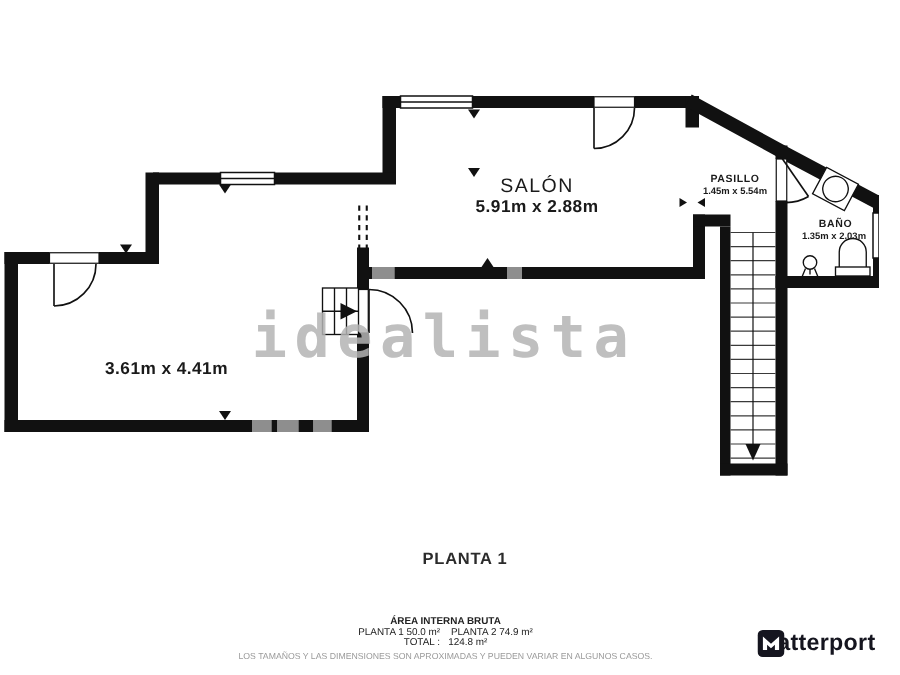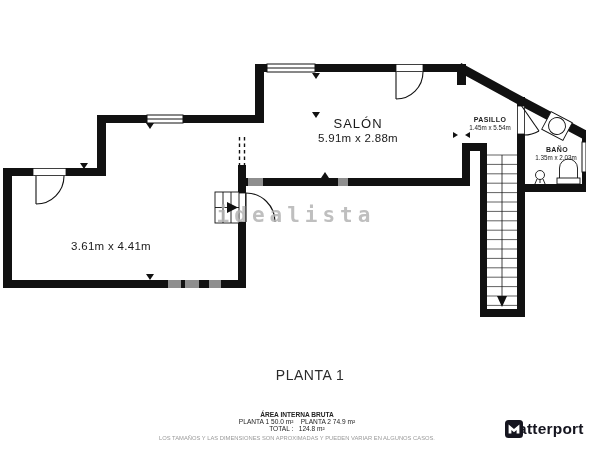--- a/index.html
+++ b/index.html
@@ -1,28 +1,28 @@
 <!DOCTYPE html>
 <html><head>
 <meta charset="utf-8">
 <style>
   html,body{margin:0;padding:0;background:#fff;}
   body{width:600px;height:450px;overflow:hidden;font-family:"Liberation Sans",sans-serif;}
   .stage{position:relative;width:586px;height:450px;background:#fff;overflow:hidden;}
   .stage svg{position:absolute;left:0;top:0;}
-  .lbl{position:absolute;transform:translateX(-50%);text-align:center;color:#1a1a1a;white-space:nowrap;}
+  .lbl{position:absolute;transform:translateX(-50%);text-align:center;color:#1a1a1a;white-space:nowrap;font-weight:bold;}
   .room-name{font-size:13px;letter-spacing:1px;font-weight:500;}
   .room-dims{font-size:11.5px;letter-spacing:.3px;}
   .room-name-sm{font-size:7px;letter-spacing:.4px;font-weight:600;}
   .room-dims-sm{font-size:6.3px;}
   .watermark{position:absolute;left:296px;top:203px;transform:translateX(-50%);
-    font-family:"DejaVu Sans Mono",monospace;font-weight:bold;font-size:21px;
+    font-family:"DejaVu Sans Mono",monospace;font-weight:bold;font-size:39px;
     letter-spacing:5px;color:#b4b4b4;opacity:.85;}
   .floor-title{position:absolute;left:310px;top:367px;transform:translateX(-50%);
-    font-size:14px;letter-spacing:.5px;color:#2b2b2b;font-weight:400;}
+    font-size:11px;letter-spacing:.5px;color:#2b2b2b;font-weight:700;}
   .footer{position:absolute;left:297px;top:411px;transform:translateX(-50%);
     text-align:center;color:#222;}
   .footer div{white-space:pre;line-height:7.2px;}
   .f1{font-size:6.6px;font-weight:600;}
   .f2{font-size:6.6px;}
   .f3{font-size:6.6px;}
   .f4{font-size:5.8px;color:#9a9a9a;margin-top:2px;}
   .brand{position:absolute;left:505px;top:420px;display:flex;align-items:center;gap:5px;}
   .brand-text{font-size:15.5px;font-weight:bold;color:#15151f;letter-spacing:.2px;white-space:nowrap;}
 </style>

